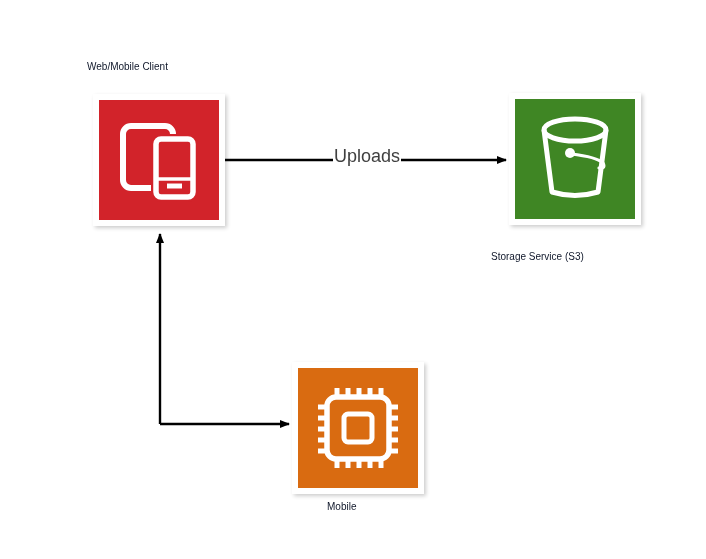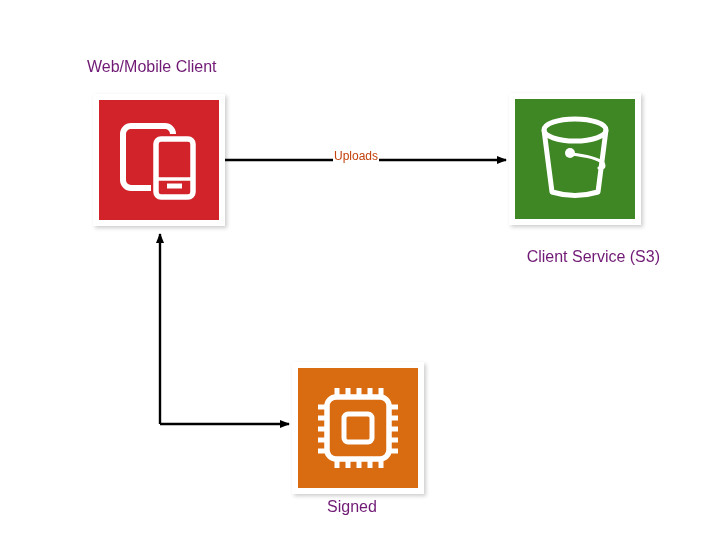--- a/index.html
+++ b/index.html
@@ -25,35 +25,35 @@
   }
   .node > svg { display: block; width: 100%; height: 100%; }
 
   #client-node { left: 93px;  top: 94px;  width: 132px; height: 132px; background: #D2232A; }
   #s3-node     { left: 509px; top: 93px;  width: 132px; height: 132px; background: #3F8624; }
   #service-node{ left: 292px; top: 362px; width: 132px; height: 132px; background: #D96B11; }
 
   
   .label {
     position: absolute;
-    color: #701a75;
-    font-size: 16px;
+    color: #0f172a;
+    font-size: 10px;
     line-height: 19px;
     white-space: pre;
-    text-align: right;
+    text-align: left;
   }
   #client-title  { left: 87px;  top: 57px;  }
   #service-title { left: 327px; top: 497px; }
   #s3-title      { left: 491px; top: 228px; width: 169px; }
 
   
   .edge-label {
     position: absolute;
-    color: #c2410c;
-    font-size: 12px;
+    color: #404040;
+    font-size: 18px;
     line-height: 19px;
     background: #ffffff;
     white-space: nowrap;
     padding: 0 1px;
   }
   #uploads-label   { left: 333px; top: 147px; }
   #signed-url-label{ left: 59px;  top: 324px; }
 
   
   #edges {
@@ -101,21 +101,21 @@
 
       <path d="M29,31 L37,93 Q60,100 83,93 L91,31" fill="none" stroke="#ffffff" stroke-width="5" stroke-linejoin="round"></path>
 
       <ellipse cx="60" cy="31" rx="31" ry="11" fill="none" stroke="#ffffff" stroke-width="5"></ellipse>
 
       <path d="M56,55 Q82,58 88,64 Q91,70 84,69" fill="none" stroke="#ffffff" stroke-width="3.2" stroke-linecap="round"></path>
       <circle cx="55" cy="54" r="5" fill="#ffffff"></circle>
     </svg>
   </div>
 
-  <div class="label" id="s3-title"><br><span>Client Service (S3)</span></div>
+  <div class="label" id="s3-title"><br><span>Storage Service (S3)</span></div>
 
   <div class="node" id="service-node">
     <svg viewBox="0 0 120 120" xmlns="http://www.w3.org/2000/svg">
       <g stroke="#ffffff" stroke-width="5" stroke-linecap="butt">
 
         <line x1="39" y1="20" x2="39" y2="31"></line>
         <line x1="50" y1="20" x2="50" y2="31"></line>
         <line x1="61" y1="20" x2="61" y2="31"></line>
         <line x1="72" y1="20" x2="72" y2="31"></line>
         <line x1="83" y1="20" x2="83" y2="31"></line>
@@ -138,18 +138,18 @@
         <line x1="89" y1="72" x2="100" y2="72"></line>
         <line x1="89" y1="83" x2="100" y2="83"></line>
       </g>
 
       <rect x="29" y="29" width="62" height="62" rx="9" ry="9" fill="none" stroke="#ffffff" stroke-width="5.5"></rect>
 
       <rect x="46" y="46" width="28" height="28" rx="4" ry="4" fill="none" stroke="#ffffff" stroke-width="5"></rect>
     </svg>
   </div>
 
-  <div class="label" id="service-title">Signed</div>
+  <div class="label" id="service-title">Mobile</div>
 
   <div class="edge-label" id="uploads-label">Uploads</div>
 
 
 </div>
 
 </body></html>

